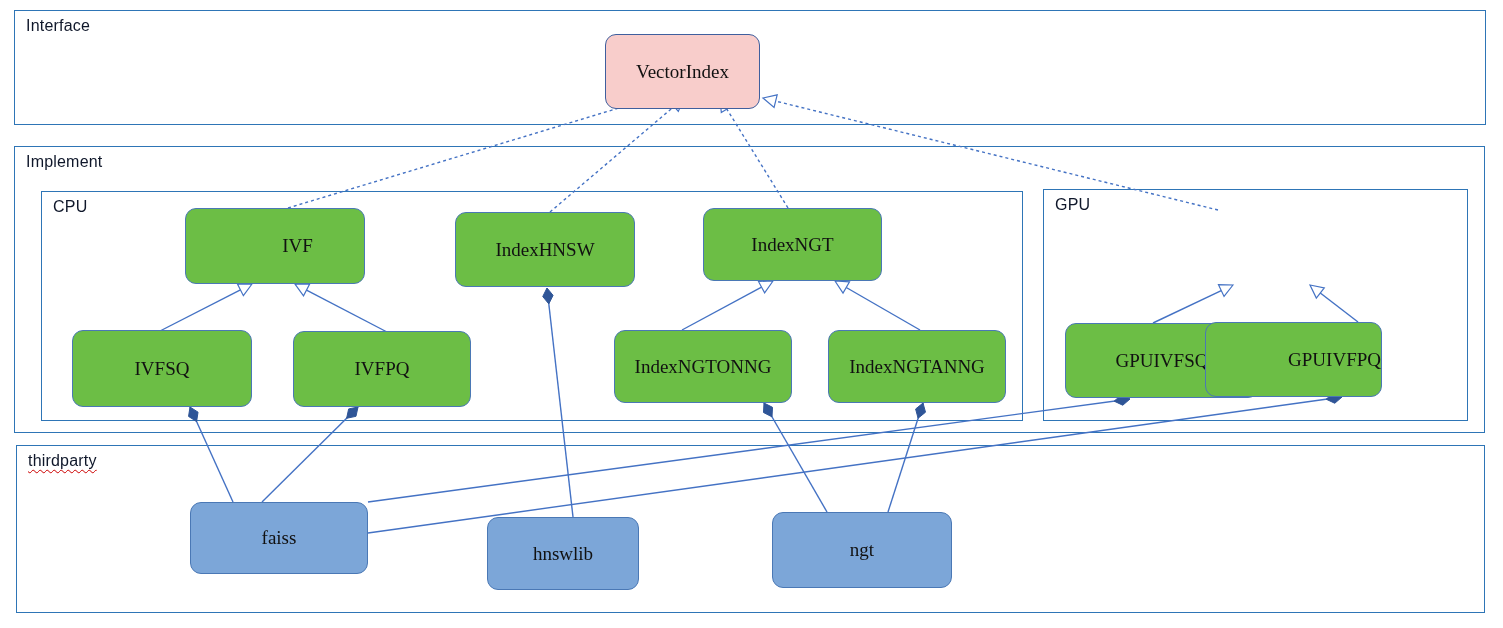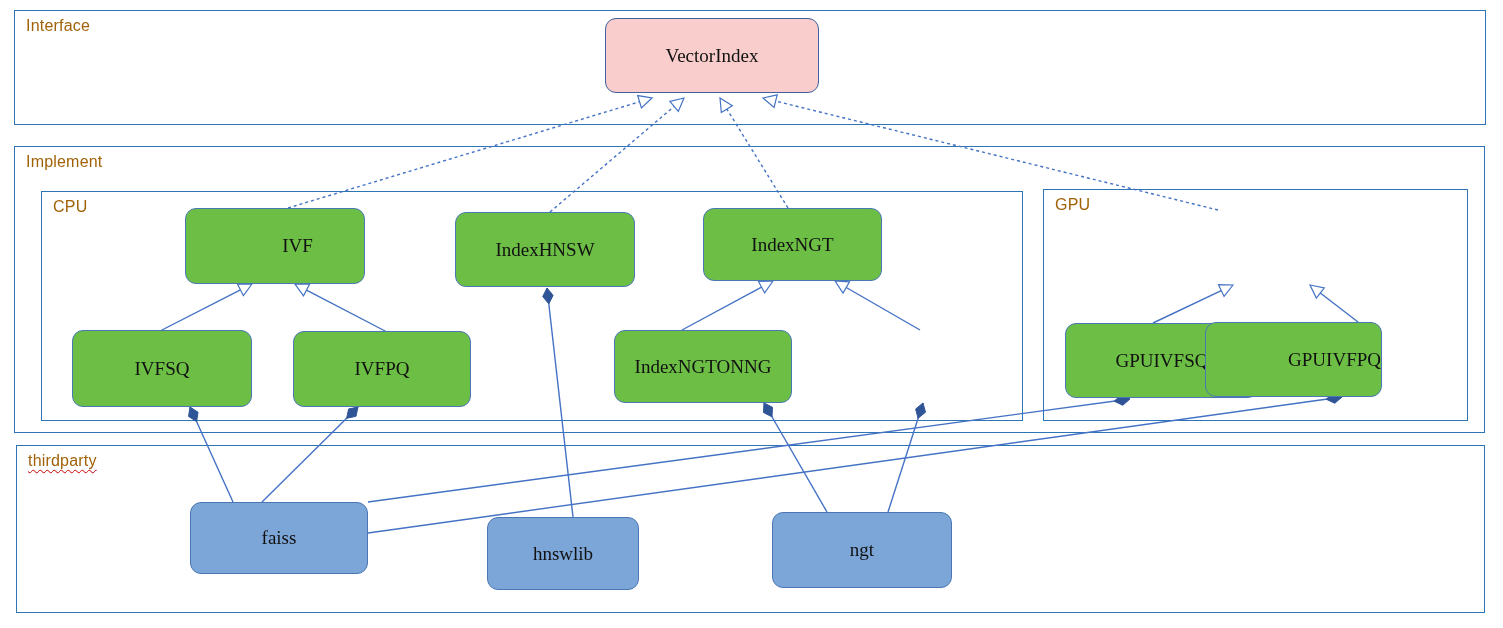--- a/index.html
+++ b/index.html
@@ -15,21 +15,21 @@
     position:absolute;
     border:1.6px solid var(--frame_border,#2E75B6);
     background:transparent;
     z-index:1;
     box-sizing:border-box;
   }
   .frame-label{
     position:absolute;
     top:6px;left:11px;
     font-size:16px;
-    color:#a16207;
+    color:#0f172a;
     letter-spacing:0.2px;
     white-space:nowrap;
   }
   .frame-label.misspelled{
     text-decoration-line:underline;
     text-decoration-style:wavy;
     text-decoration-color:var(--misspell_underline,#CC0000);
     text-decoration-thickness:1px;
     text-underline-offset:3px;
   }
@@ -153,21 +153,21 @@
       <g>
         <line x1="827" y1="512" x2="764" y2="403" stroke="#4472C4" stroke-width="1.4"></line>
         <polygon points="764,403 772.5053801492144,407.3241772069782 772.0065588255585,416.8526176505695 763.5011786763442,412.5284404435913" fill="#2F5597" stroke="#2F5597"></polygon>
       </g>
       <g>
         <line x1="888" y1="512" x2="923" y2="403" stroke="#4472C4" stroke-width="1.4"></line>
         <polygon points="923,403 925.5052095880617,412.2067325865306 918.1083773733803,418.23391046575836 915.6031677853186,409.0271778792278" fill="#2F5597" stroke="#2F5597"></polygon>
       </g>
     </svg>
 
-  <div class="node node-interface" style="left:605px;top:18px;width:214px;height:75px;">
+  <div class="node node-interface" style="left:605px;top:34px;width:155px;height:75px;">
     <span>VectorIndex</span>
   </div>
 
   <div class="node node-implement" style="left:185px;top:208px;width:180px;height:76px;padding-left:45px;">
     <span>IVF</span>
   </div>
 
   <div class="node node-implement" style="left:455px;top:212px;width:180px;height:75px;">
     <span>IndexHNSW</span>
   </div>
@@ -182,20 +182,23 @@
   </div>
 
   <div class="node node-implement" style="left:293px;top:331px;width:178px;height:76px;">
     <span>IVFPQ</span>
   </div>
 
   <div class="node node-implement" style="left:614px;top:330px;width:178px;height:73px;">
     <span>IndexNGTONNG</span>
   </div>
 
+  <div class="node node-implement" style="left:828px;top:330px;width:178px;height:73px;">
+    <span>IndexNGTANNG</span>
+  </div>
 
   <div class="node node-implement" style="left:1065px;top:323px;width:194px;height:75px;">
     <span>GPUIVFSQ</span>
   </div>
 
   <div class="node node-implement" style="left:1205px;top:322px;width:177px;height:75px;justify-content:flex-end;">
     <span>GPUIVFPQ</span>
   </div>
 
   <div class="node node-thirdparty" style="left:190px;top:502px;width:178px;height:72px;">

